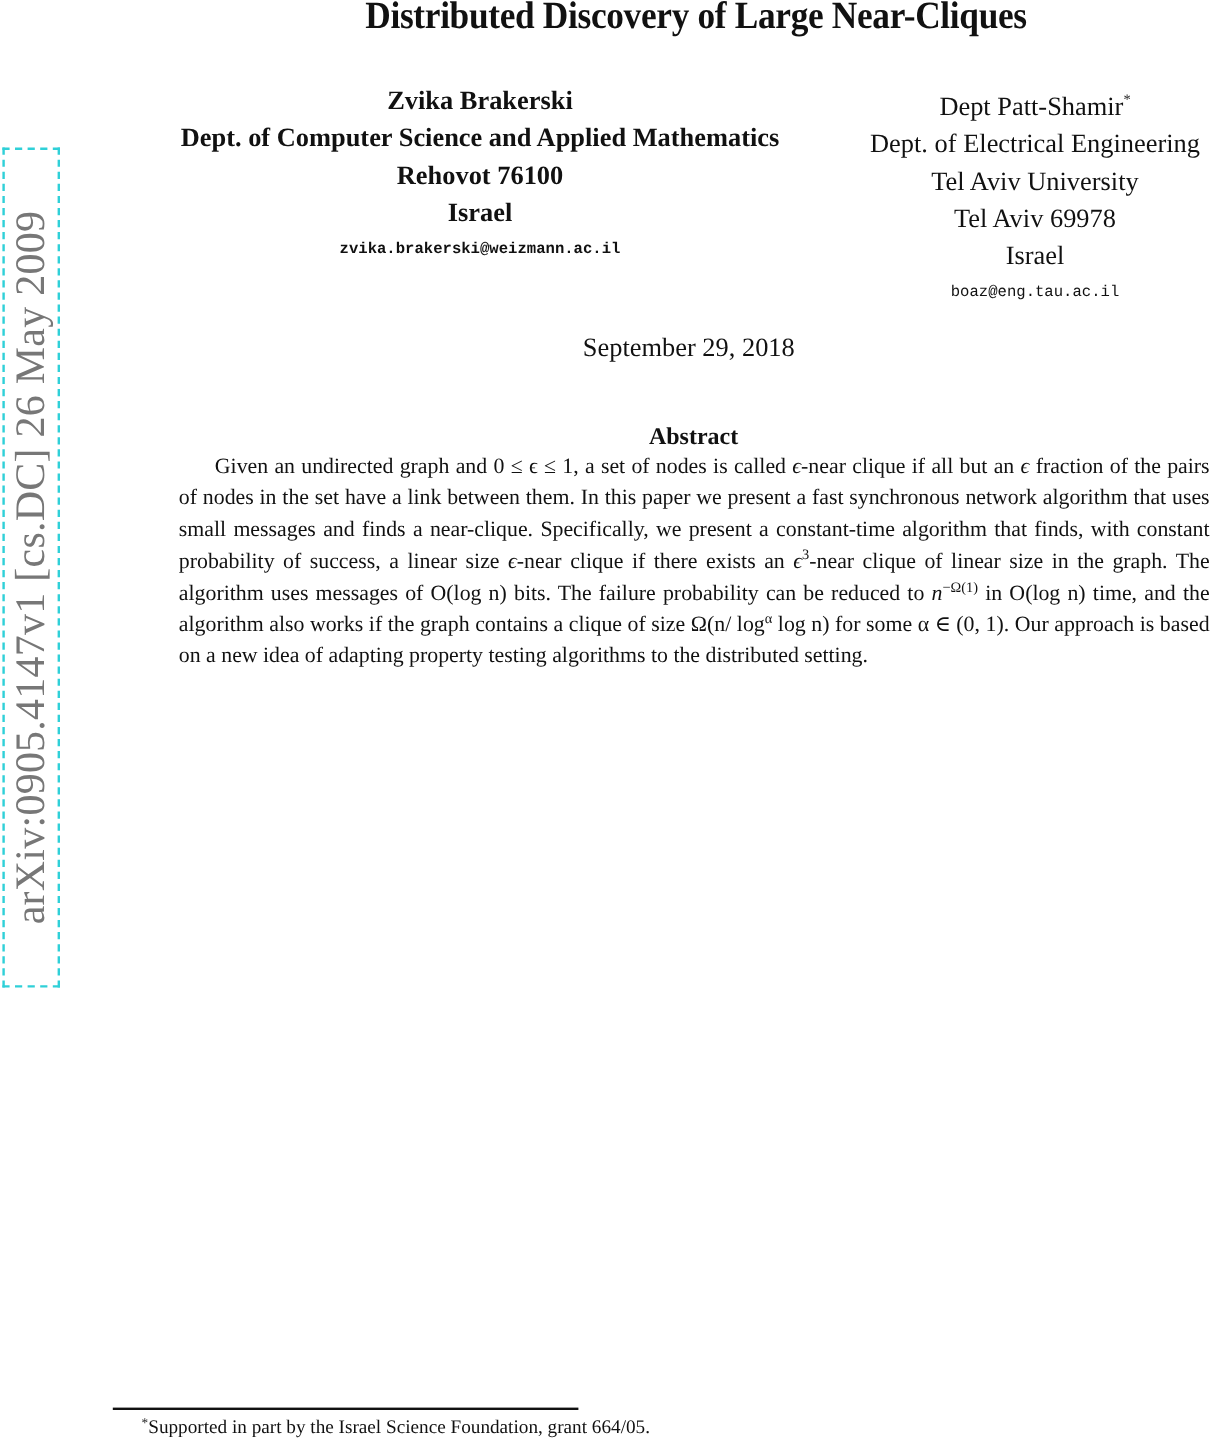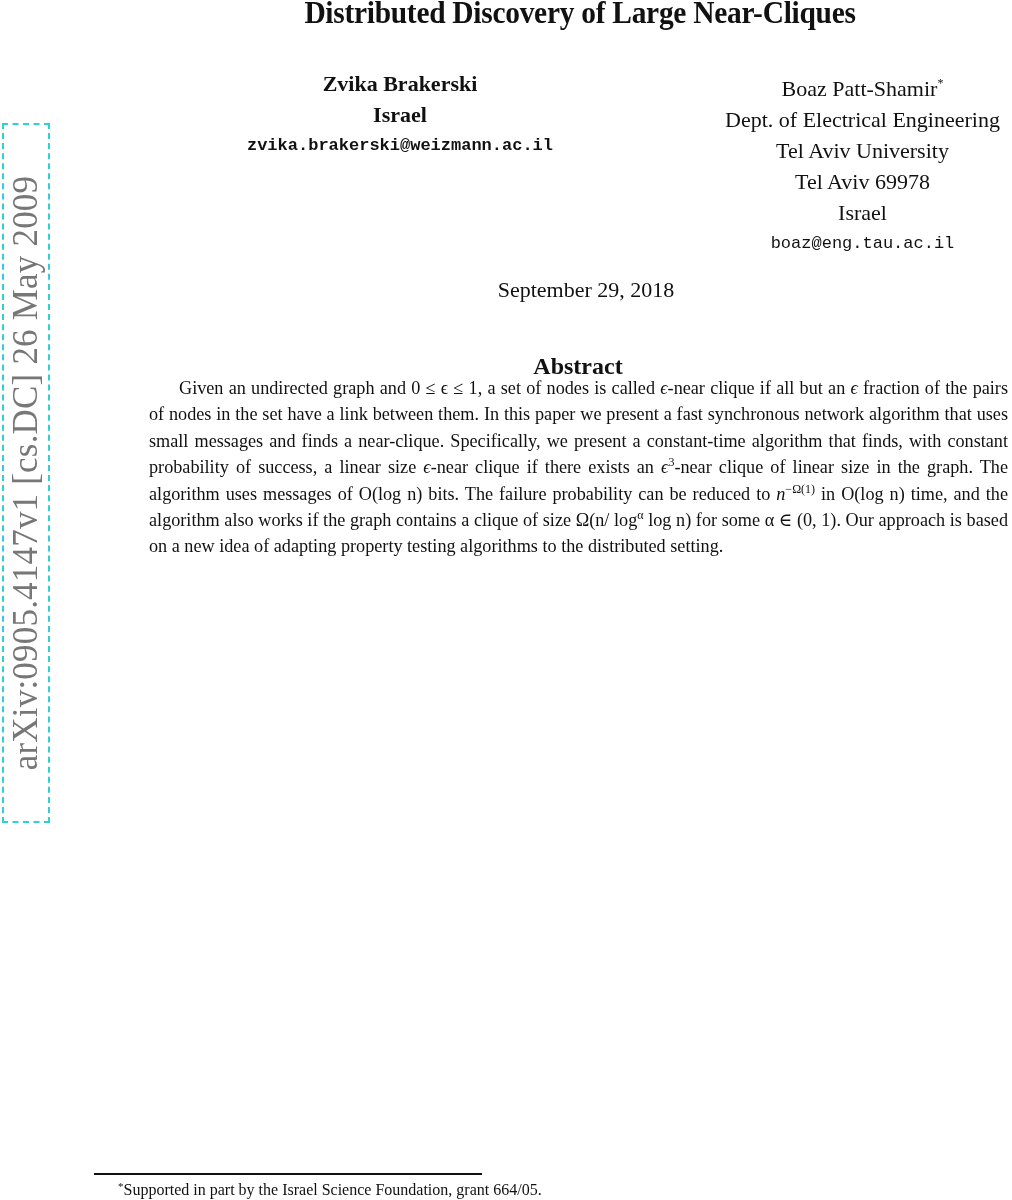--- a/index.html
+++ b/index.html
@@ -13,30 +13,30 @@
       transform: scaleX(0.92); transform-origin: center;
     }
     .author-block {
       position: absolute; top: 68px; text-align: center;
       font-size: 22px; line-height: 31px;
     }
     .author-left { left: 140px; width: 520px; font-weight: bold; }
     .author-right { left: 700px; width: 325px; }
     .author-block .email {
       font-family: "Liberation Mono", "DejaVu Sans Mono", monospace;
-      font-size: 17px; line-height: 32px;
+      font-size: 13px; line-height: 32px;
     }
     .sup { font-size: 12px; vertical-align: 9px; }
     .date {
-      position: absolute; top: 277px; left: 448px; width: 276px;
+      position: absolute; top: 277px; left: 436px; width: 276px;
       text-align: center; font-size: 22px;
     }
     .abstract-heading {
       position: absolute; top: 353px; left: 440px; width: 276px;
-      text-align: center; font-weight: bold; font-size: 24px;
+      text-align: center; font-weight: bold; font-size: 20px;
     }
     .abstract-body {
       position: absolute; top: 375px; left: 149px; width: 859px;
       font-size: 18.2px; line-height: 26.4px; text-align: justify;
       text-indent: 30px;
     }
     .abstract-body i { font-style: italic; }
     .abstract-body sup { font-size: 12px; line-height: 0; }
     .stamp {
       position: absolute; left: 2px; top: 123px; width: 48px; height: 700px;
@@ -59,26 +59,28 @@
 </head>
 <body>
 
 <div class="stamp"></div>
 <div class="stamp-text">arXiv:0905.4147v1  [cs.DC]  26 May 2009</div>
 
 <div class="title">Distributed Discovery of Large Near-Cliques</div>
 
 <div class="author-block author-left">
   <div><span>Zvika Brakerski</span></div>
+  <div>Dept. of Computer Science and Applied Mathematics</div>
+  <div>Rehovot 76100</div>
   <div>Israel</div>
   <div class="email">zvika.brakerski@weizmann.ac.il</div>
 </div>
 
 <div class="author-block author-right">
-  <div><span>Boaz Patt-Shamir</span><span class="sup">*</span></div>
+  <div><span>Dept Patt-Shamir</span><span class="sup">*</span></div>
   <div>Dept. of Electrical Engineering</div>
   <div>Tel Aviv University</div>
   <div>Tel Aviv 69978</div>
   <div>Israel</div>
   <div class="email">boaz@eng.tau.ac.il</div>
 </div>
 
 <div class="date">September 29, 2018</div>
 
 <div class="abstract-heading">Abstract</div>

